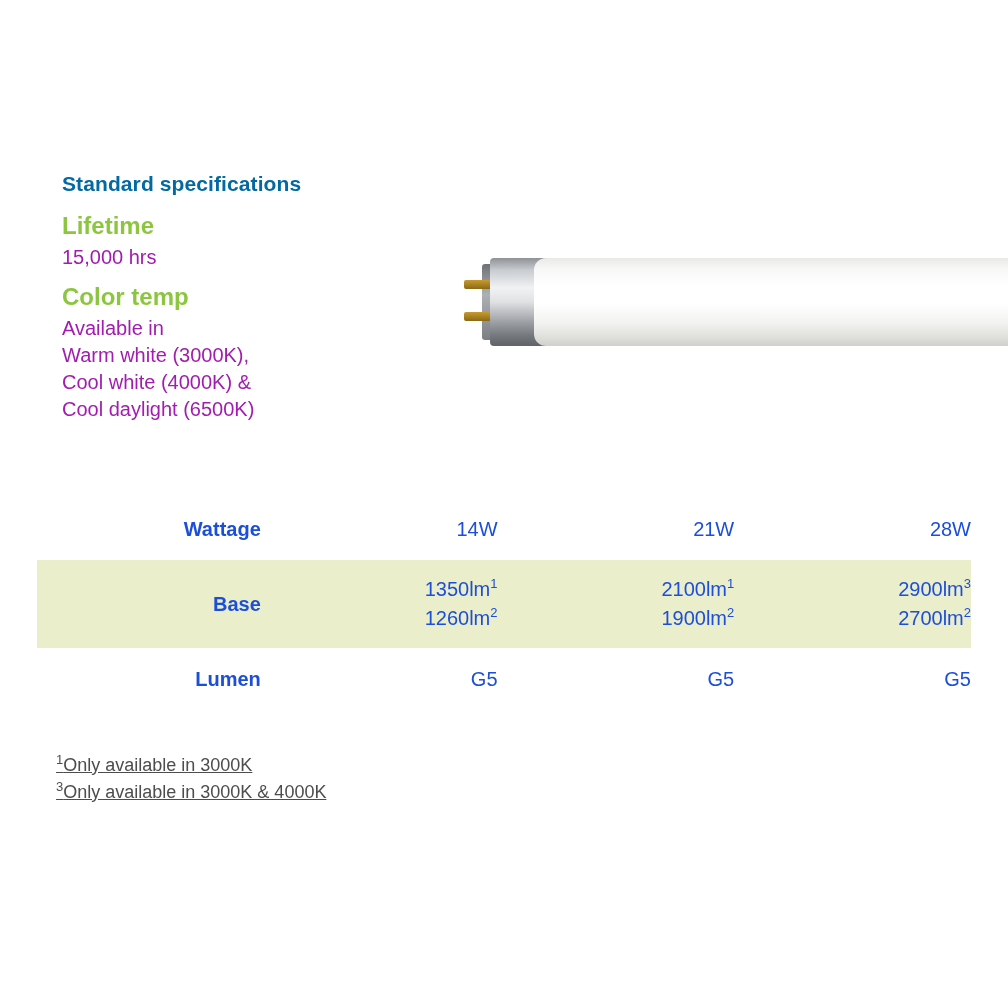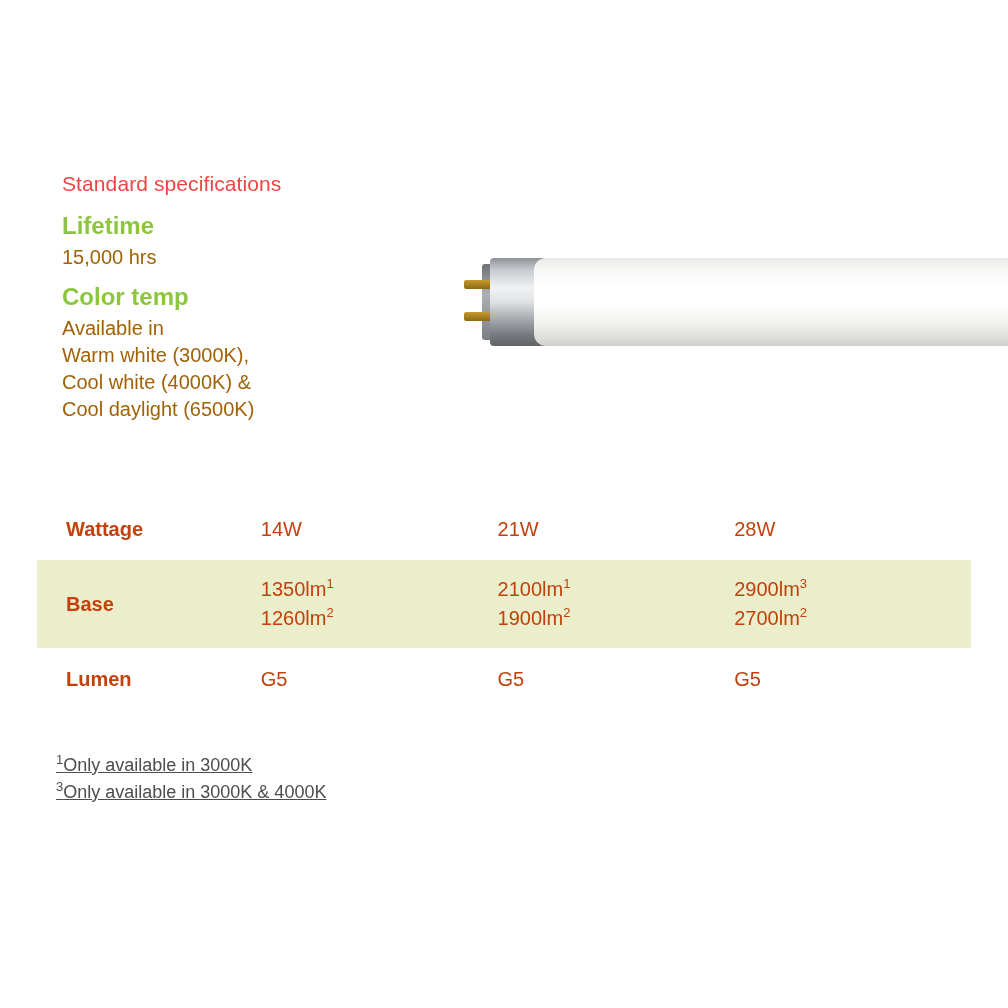--- a/index.html
+++ b/index.html
@@ -24,34 +24,34 @@
 
   
   .specs {
     position: absolute;
     left: 62px;
     top: 172px;
     width: 400px;
   }
   .specs-title {
     font-size: 21px;
-    font-weight: normal;
-    color: #ef4444;
+    font-weight: bold;
+    color: #0369a1;
     letter-spacing: 0.1px;
     margin: 0 0 16px 0;
   }
   .spec-head {
     font-size: 24px;
     font-weight: bold;
     color: #8cc63f;
     margin: 0 0 4px 0;
   }
   .spec-body {
     font-size: 20px;
-    color: #a16207;
+    color: #a21caf;
     line-height: 1.35;
     margin: 0 0 12px 0;
     white-space: pre-line;
   }
   .spec-group-2 {
   }
 
   
   .lamp {
     position: absolute;
@@ -126,23 +126,23 @@
   .spec-table {
     position: absolute;
     left: 37px;
     top: 498px;
     width: 934px;
     border-collapse: collapse;
   }
   .spec-table td {
     padding: 0;
     vertical-align: middle;
-    text-align: left;
+    text-align: right;
     font-size: 20px;
-    color: #c2410c;
+    color: #1d4ed8;
   }
   .row-plain td { height: 62px; }
   .row-high td {
     height: 88px;
     background: #eaeecb;
   }
   .label-cell {
     width: 200px;
     font-weight: bold;
     color: #3c8a2e;

